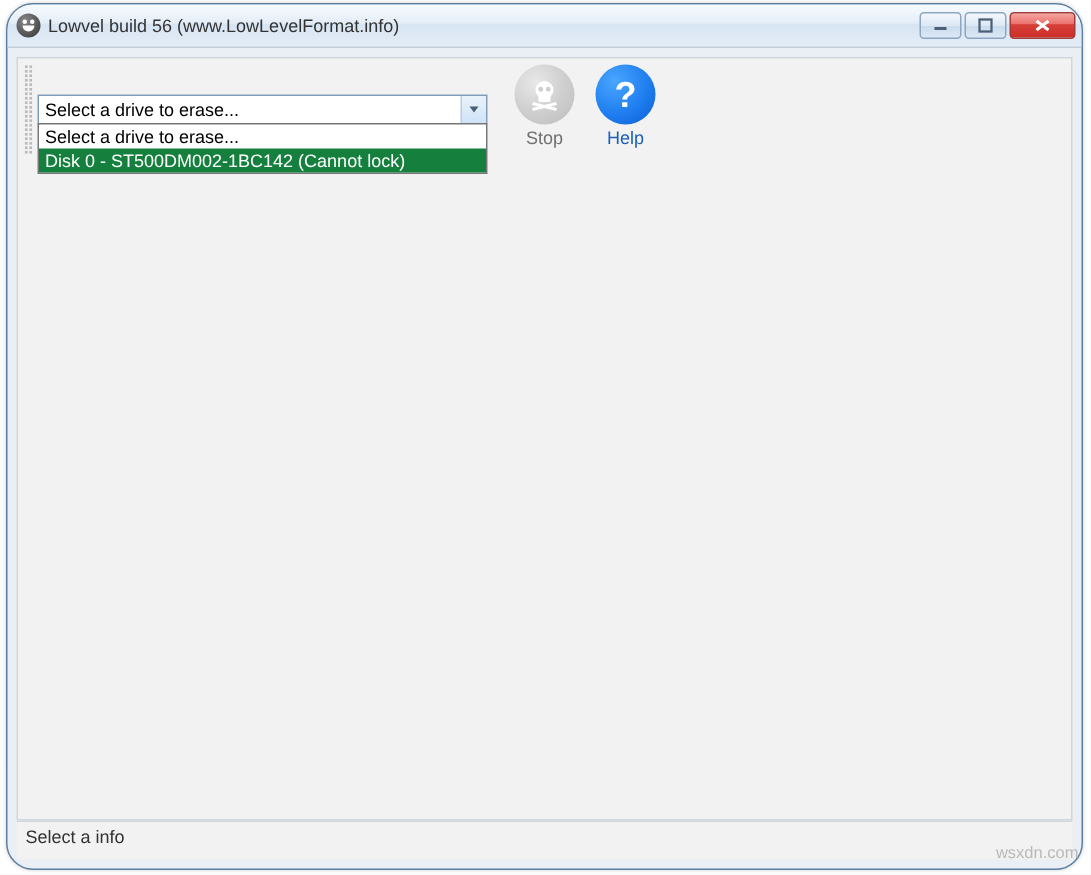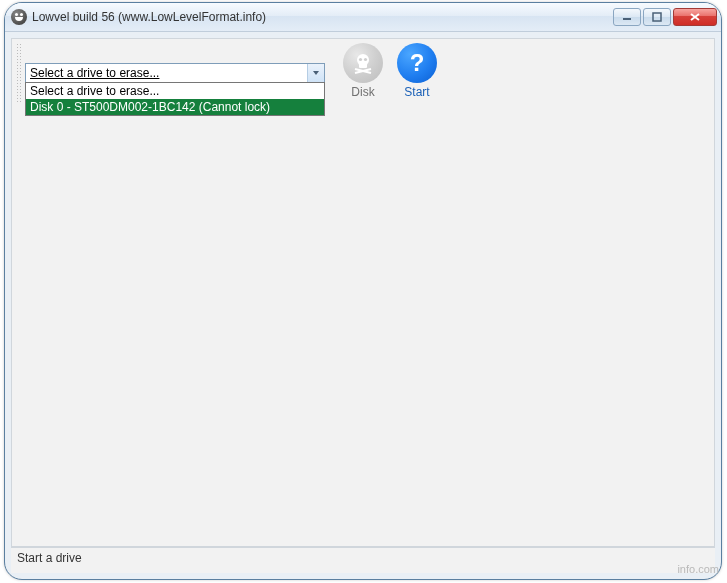--- a/index.html
+++ b/index.html
@@ -97,21 +97,21 @@
     padding: 4px 4px 0 4px;
     position:relative;
   }
   .grip {
     width:6px;
     height:60px;
     background-image: radial-gradient(#bbb 1px, transparent 1px);
     background-size: 3px 3px;
     margin-right:3px;
   }
-  .combo-wrapper { position:relative; margin-top:20px;text-decoration:underline; }
+  .combo-wrapper { position:relative; margin-top:20px; }
   .combo {
     width: 300px;
     height: 20px;
     background: #fff;
     border: 1px solid #7e9db9;
     display:flex;
     align-items:center;
     box-sizing:border-box;
     position:relative;
   }
@@ -246,32 +246,32 @@
                   <rect x="9" y="14" width="8" height="4" rx="1"></rect>
                   <circle cx="10.5" cy="9.5" r="1.6" fill="#cfcfcf"></circle>
                   <circle cx="15.5" cy="9.5" r="1.6" fill="#cfcfcf"></circle>
                 </g>
                 <g stroke="#fff" stroke-width="2">
                   <line x1="5" y1="19" x2="21" y2="23"></line>
                   <line x1="5" y1="23" x2="21" y2="19"></line>
                 </g>
               </svg>
           </div>
-          <div class="act-label">Disk</div>
+          <div class="act-label">Stop</div>
         </div>
         <div class="act">
           <div class="act-icon help">
             <svg width="22" height="28" viewBox="0 0 22 28">
                 <text x="11" y="22" text-anchor="middle" font-size="24" font-weight="bold" fill="#fff" font-family="Segoe UI, Arial">?</text>
               </svg>
           </div>
-          <div class="act-label active">Start</div>
+          <div class="act-label active">Help</div>
         </div>
       </div>
     </div>
   </div>
 
   <div class="statusbar">
-    <span>Start a drive</span>
+    <span>Select a info</span>
   </div>
 </div>
 
-<div class="watermark">info.com</div>
+<div class="watermark">wsxdn.com</div>
 
 </body></html>

